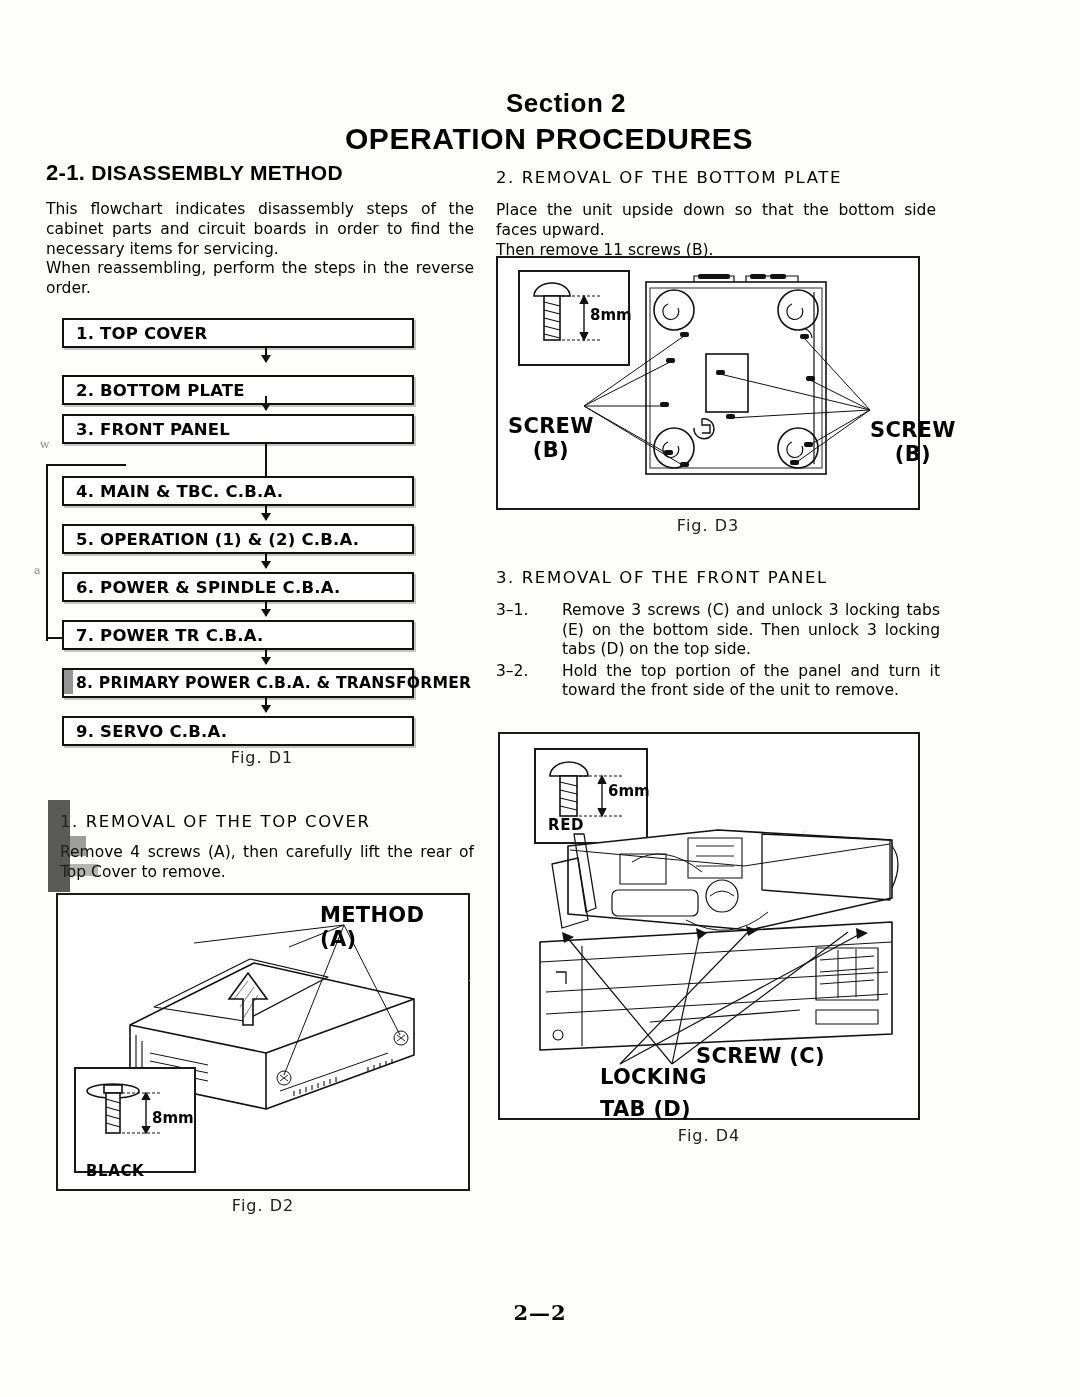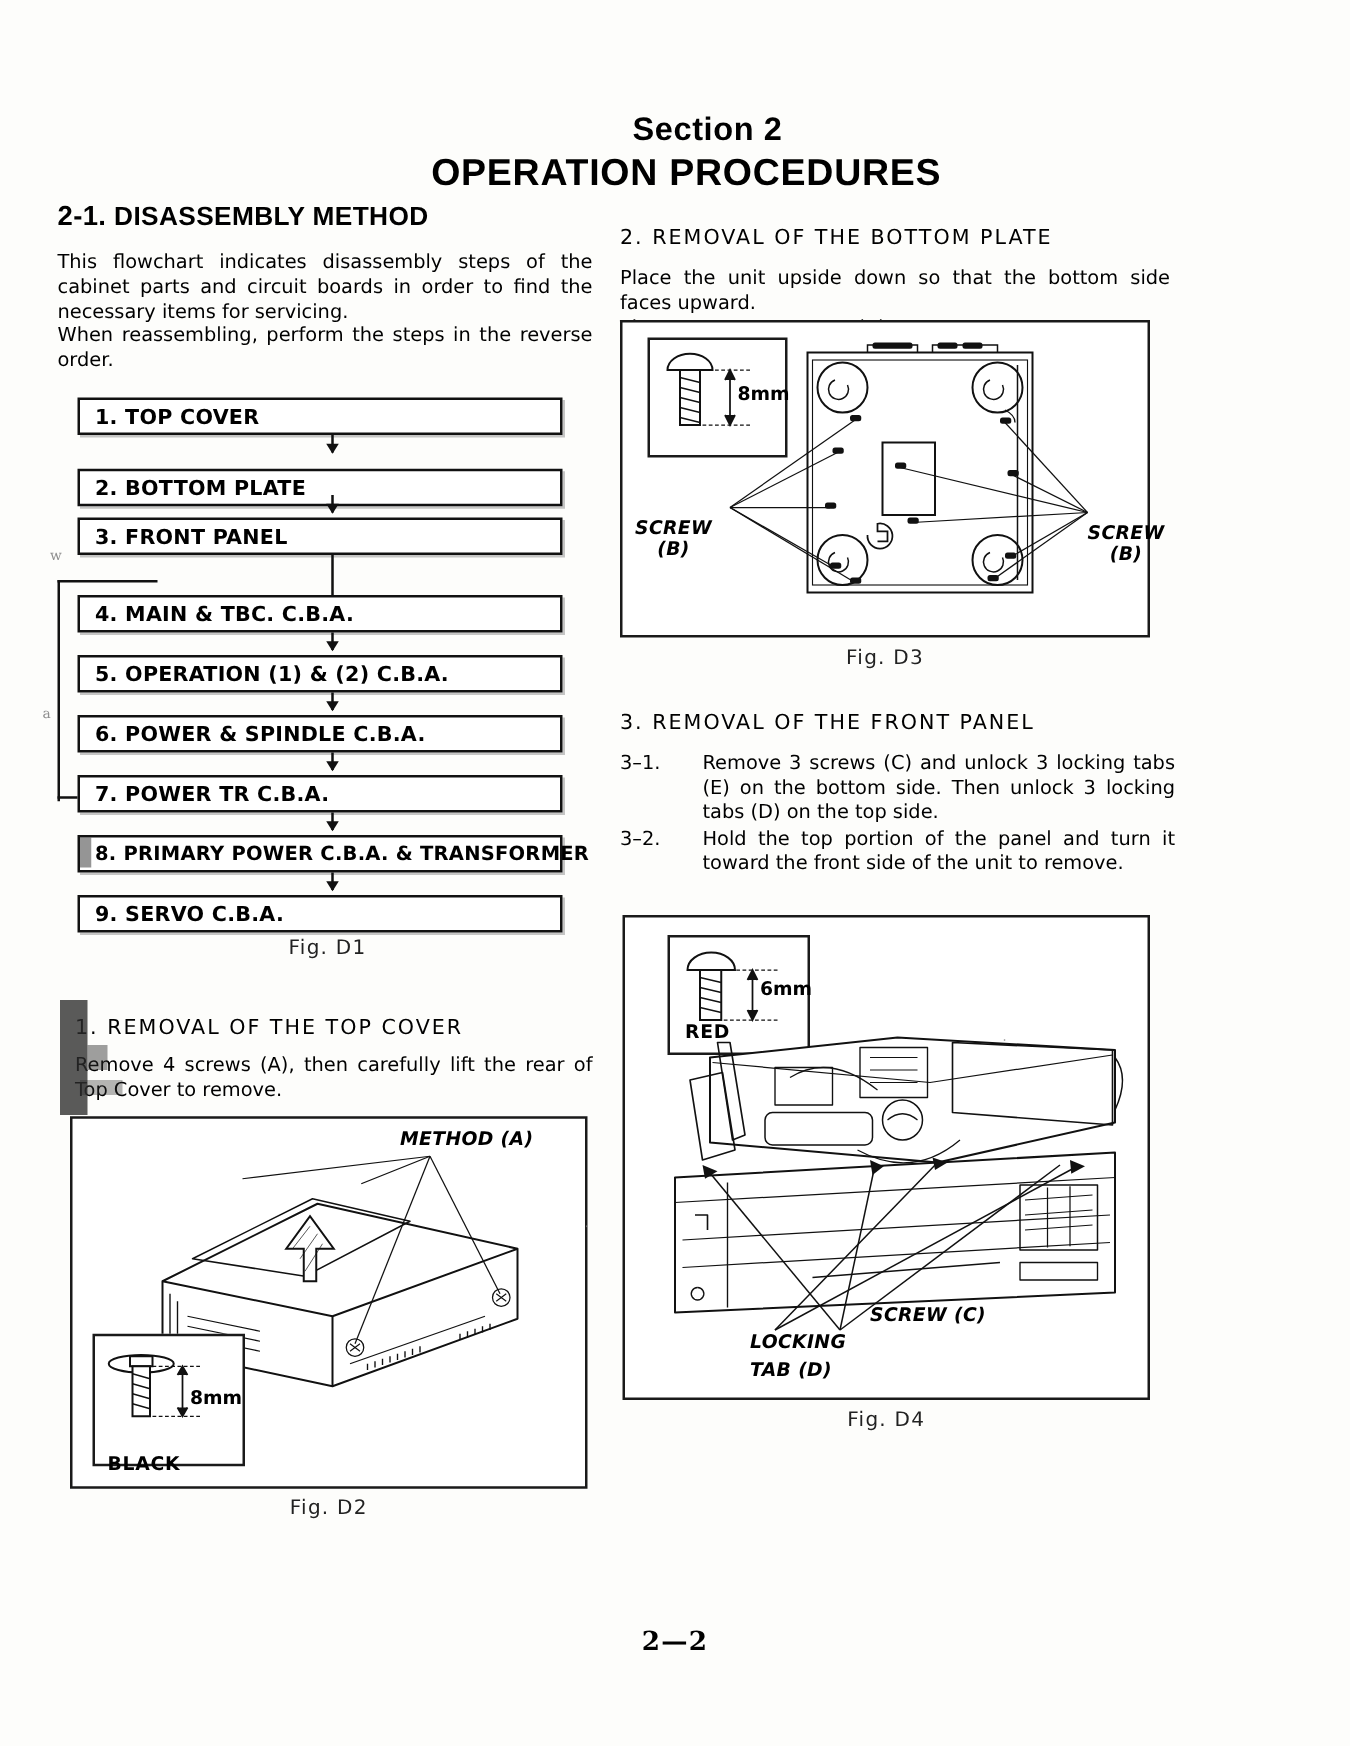--- a/index.html
+++ b/index.html
@@ -33,21 +33,21 @@
   #sec-2-1 .num{font-size:22px;}
   .body-text{
     font-size:15.5px;line-height:1.28;
     text-align:justify;
     font-family:"DejaVu Sans", sans-serif;
   }
 
   
   #flowchart{left:62px;top:318px;width:400px;height:400px;}
   .fc-box{
-    position:absolute;left:0;width:388px;height:30px;
+    position:absolute;left:0;width:352px;height:30px;
     border:2px solid #111;background:#fff;
     box-shadow:2px 2px 0 rgba(0,0,0,.22);
     display:flex;align-items:center;
     box-sizing:border-box;
     text-align:center;
   }
   .fc-box span{
     font-size:16.5px;font-weight:bold;letter-spacing:.2px;
     padding-left:12px;white-space:nowrap;
     font-family:"DejaVu Sans", sans-serif;
@@ -99,26 +99,26 @@
   }
   .inset-label{
     position:absolute;font-size:15px;font-weight:bold;letter-spacing:.6px;
     font-family:"DejaVu Sans", sans-serif;
   }
   .dim-label{
     position:absolute;font-size:15px;font-weight:bold;
     font-family:"DejaVu Sans", sans-serif;
   }
   .callout{
-    position:absolute;font-size:15px;font-weight:bold;letter-spacing:.3px;
-    font-family:"DejaVu Sans", sans-serif;line-height:1.15;font-style:italic;
-  }
-
-  
-  #right-col{left:496px;top:168px;width:440px;margin-top:12px;}
+    position:absolute;font-size:21px;font-weight:bold;letter-spacing:.3px;
+    font-family:"DejaVu Sans", sans-serif;line-height:1.15;
+  }
+
+  
+  #right-col{left:496px;top:168px;width:440px;}
   .step-row{display:flex;font-size:15.5px;line-height:1.26;
             font-family:"DejaVu Sans", sans-serif;margin-top:2px;}
   .step-key{width:66px;flex:0 0 66px;}
   .step-txt{flex:1;text-align:justify;}
 
   
   #page-num{
     left:0;right:0;bottom:72px;text-align:center;
     font-size:21px;font-weight:bold;letter-spacing:1px;
     font-family:"DejaVu Serif", serif;

